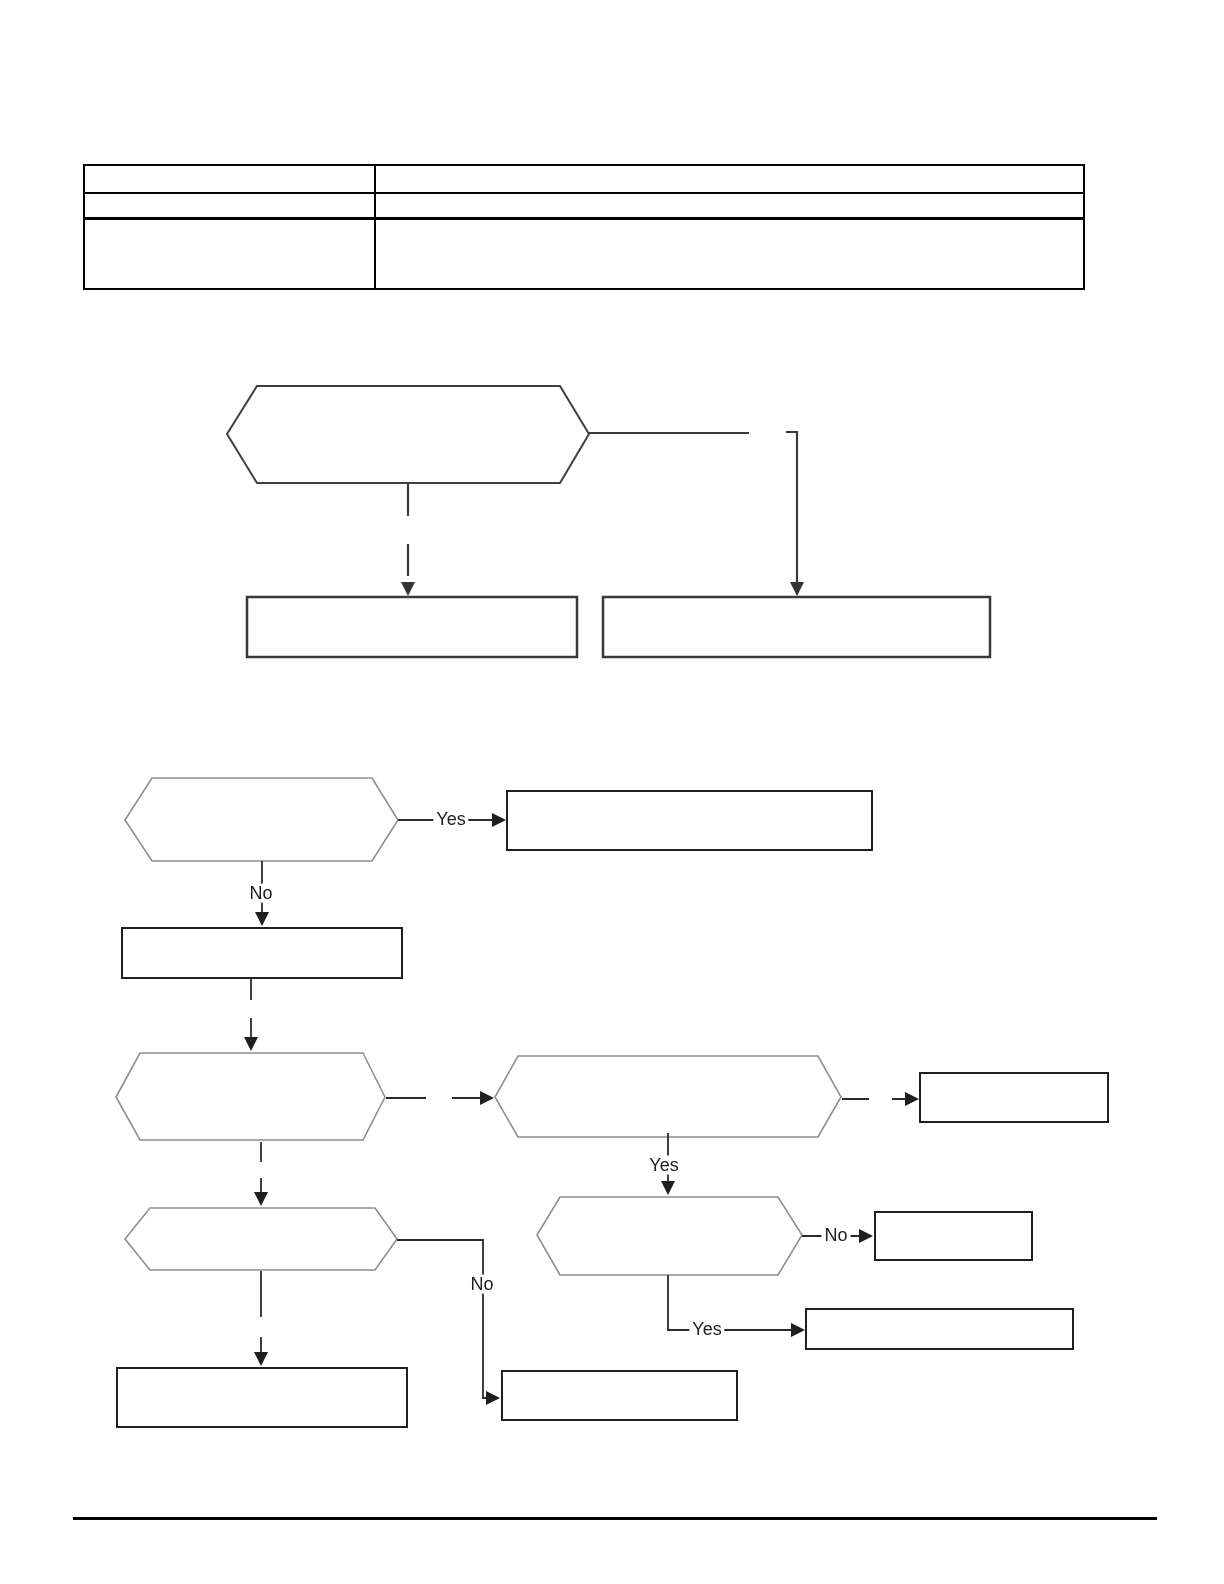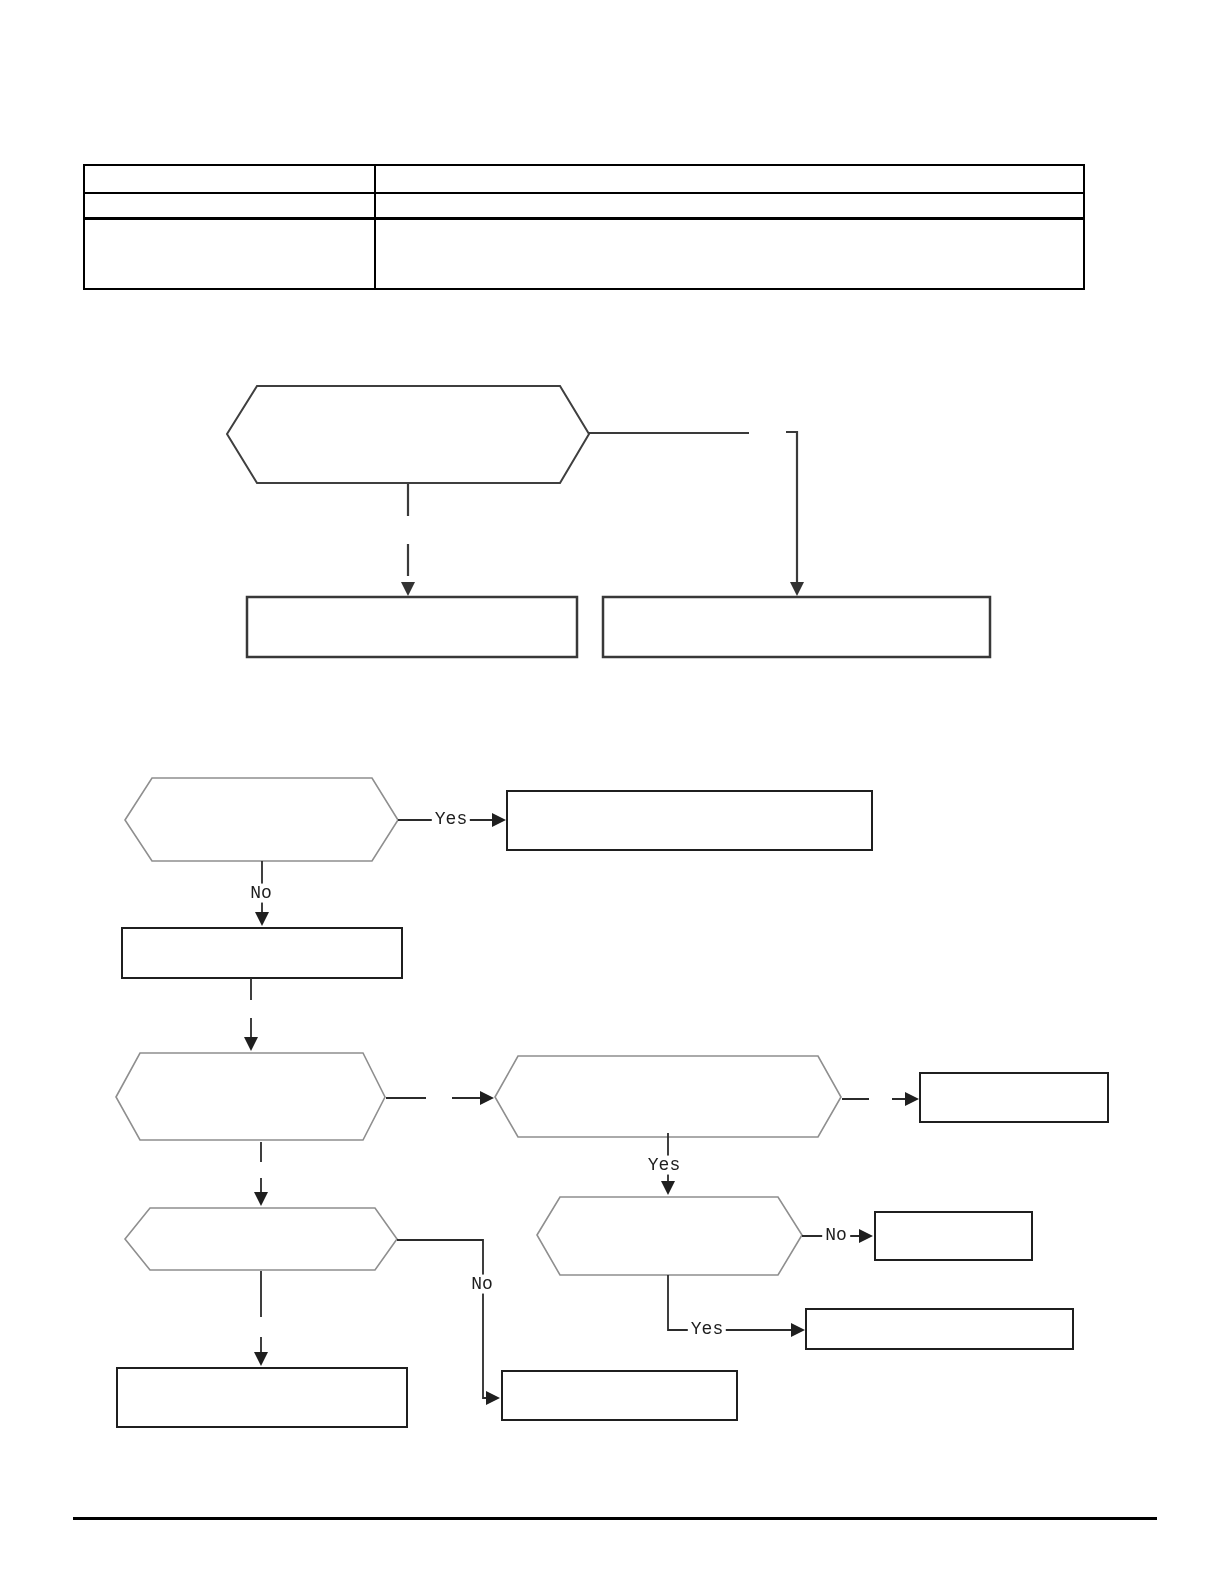--- a/index.html
+++ b/index.html
@@ -2,21 +2,21 @@
 <html><head>
 <meta charset="utf-8">
 <style>
   html,body{margin:0;padding:0;background:#e8e8e8;}
   .page{
     position:relative;
     width:1224px;height:1584px;
     background:#ffffff;
     margin:0 auto;
     overflow:hidden;
-    font-family:Liberation Mono, monospace;
+    font-family:Liberation Sans, sans-serif;
   }
   
   .htable{
     position:absolute;left:83px;top:164px;width:1002px;height:126px;
     border:2px solid #000;box-sizing:border-box;
     display:flex;flex-direction:column;
   }
   .trow{display:flex;box-sizing:border-box;width:100%;}
   .trow.r1{height:28px;border-bottom:2px solid #000;}
   .trow.r2{height:26px;border-bottom:3px solid #000;}

